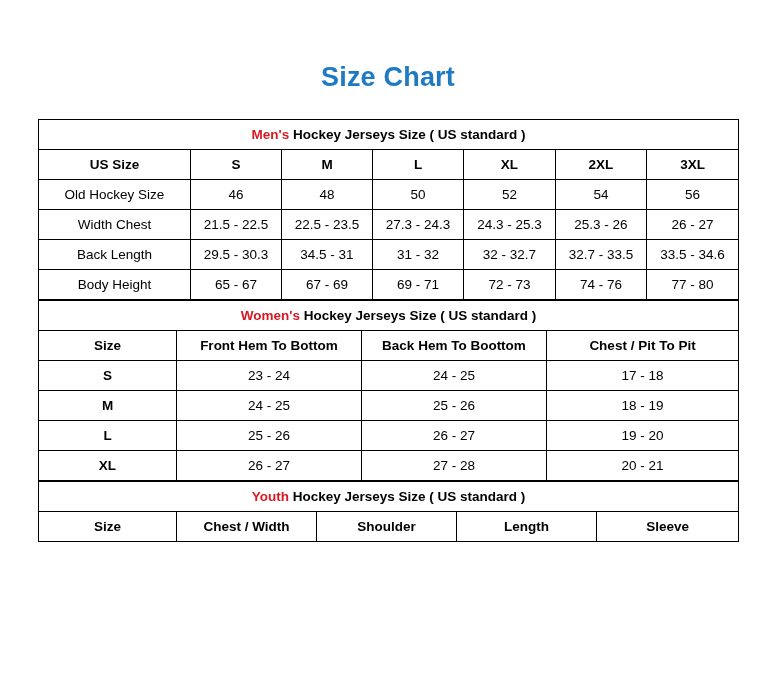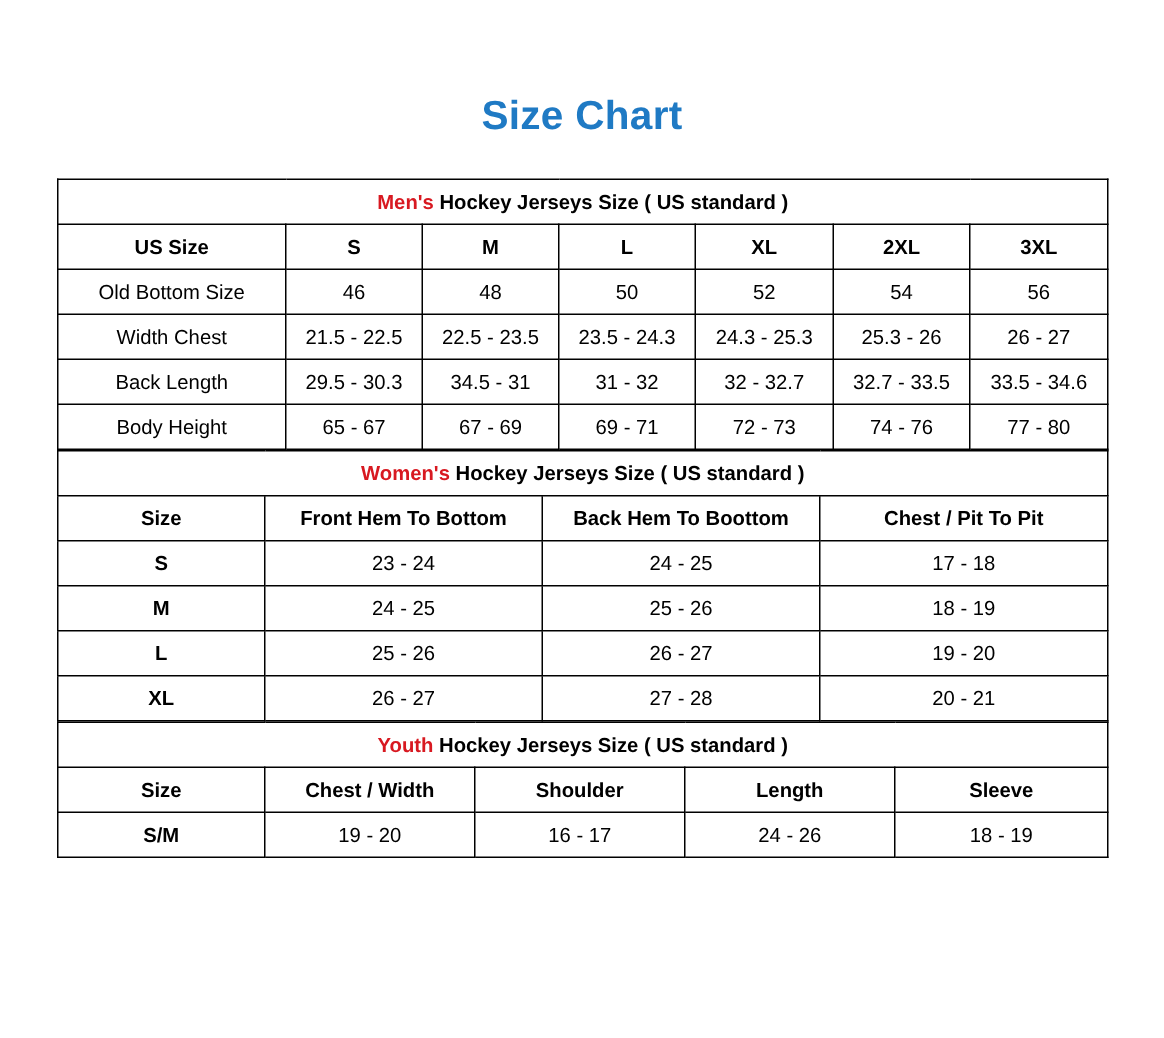--- a/index.html
+++ b/index.html
@@ -90,33 +90,33 @@
         <tr>
           <td class="col-head">US Size</td>
           <td class="col-head">S</td>
           <td class="col-head">M</td>
           <td class="col-head">L</td>
           <td class="col-head">XL</td>
           <td class="col-head">2XL</td>
           <td class="col-head">3XL</td>
         </tr>
         <tr>
-          <td class="row-head">Old Bottom Size</td>
+          <td class="row-head">Old Hockey Size</td>
           <td>46</td>
           <td>48</td>
           <td>50</td>
           <td>52</td>
           <td>54</td>
           <td>56</td>
         </tr>
         <tr>
           <td class="row-head">Width Chest</td>
           <td>21.5 - 22.5</td>
           <td>22.5 - 23.5</td>
-          <td>23.5 - 24.3</td>
+          <td>27.3 - 24.3</td>
           <td>24.3 - 25.3</td>
           <td>25.3 - 26</td>
           <td>26 - 27</td>
         </tr>
         <tr>
           <td class="row-head">Back Length</td>
           <td>29.5 - 30.3</td>
           <td>34.5 - 31</td>
           <td>31 - 32</td>
           <td>32 - 32.7</td>
@@ -191,24 +191,17 @@
         <tr>
           <td class="section-head" colspan="5"><span class="accent-youth">Youth</span><span> Hockey Jerseys Size ( US standard )</span></td>
         </tr>
         <tr>
           <td class="col-head">Size</td>
           <td class="col-head">Chest / Width</td>
           <td class="col-head">Shoulder</td>
           <td class="col-head">Length</td>
           <td class="col-head">Sleeve</td>
         </tr>
-        <tr>
-          <td class="row-head-bold">S/M</td>
-          <td>19 - 20</td>
-          <td>16 - 17</td>
-          <td>24 - 26</td>
-          <td>18 - 19</td>
-        </tr>
       </tbody>
     </table>
 
   </div>
 </div>
 
 </body></html>

